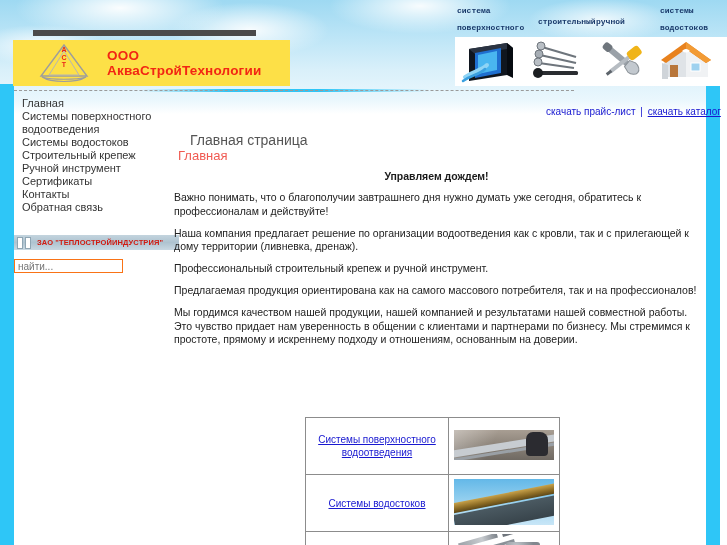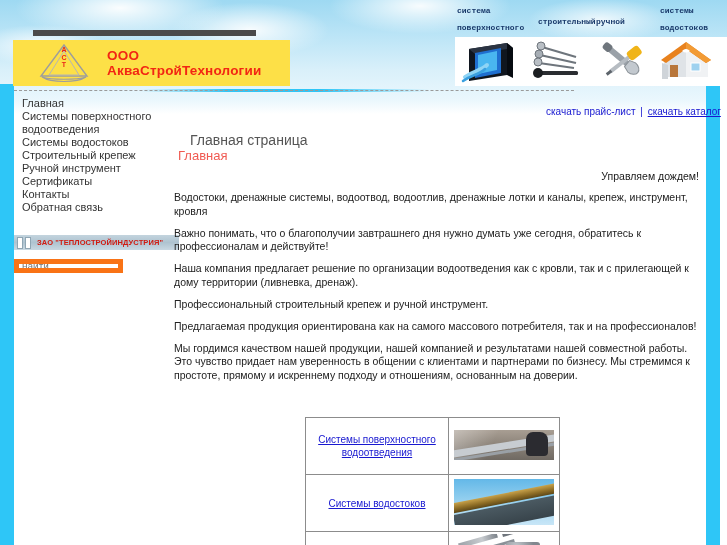--- a/index.html
+++ b/index.html
@@ -204,21 +204,21 @@
     color: #d11a10;
     margin-left: 4px;
     white-space: nowrap;
     letter-spacing: 0.1px;
   }
 
   .search-box {
     position: absolute;
     left: 14px; top: 259px;
     width: 109px; height: 14px;
-    border: 5px solid #f97316;
+    border: 1px solid #f97316;
     background: #ffffff;
     font-family: "Liberation Sans", sans-serif;
     font-size: 10px;
     color: #333;
     padding: 0 3px;
     box-sizing: border-box;
     outline: none;
   }
 
   
@@ -236,22 +236,22 @@
     font-weight: normal;
     margin: 0;
   }
 
   .content {
     position: absolute;
     left: 174px; top: 170px;
     width: 525px;
   }
   .tagline {
-    text-align: right;
-    font-weight: normal;
+    text-align: center;
+    font-weight: bold;
     font-size: 10.5px;
     color: #1a1a1a;
     margin: 0 0 9px 0;
   }
   .content p.para {
     margin: 0 0 8.5px 0;
     font-size: 10.5px;
     line-height: 13.5px;
     color: #222222;
     text-align: left;
@@ -493,21 +493,20 @@
   <span class="banner-text">ЗАО "ТЕПЛОСТРОЙИНДУСТРИЯ"</span>
 </div>
 
 <input class="search-box" type="text" placeholder="найти..." style="">
 
 <div class="breadcrumb">Главная страница</div>
 <h1 class="page-title">Главная</h1>
 
 <div class="content">
   <p class="tagline">Управляем дождем!</p>
-  <p class="para">Водостоки, дренажные системы, водоотвод, водоотлив, дренажные лотки и каналы, крепеж, инструмент, кровля</p>
   <p class="para">Важно понимать, что о благополучии завтрашнего дня нужно думать уже сегодня, обратитесь к профессионалам и действуйте!</p>
   <p class="para">Наша компания предлагает решение по организации водоотведения как с кровли, так и с прилегающей к дому территории (ливневка, дренаж).</p>
   <p class="para">Профессиональный строительный крепеж и ручной инструмент.</p>
   <p class="para">Предлагаемая продукция ориентирована как на самого массового потребителя, так и на профессионалов!</p>
   <p class="para">Мы гордимся качеством нашей продукции, нашей компанией и результатами нашей совместной работы. Это чувство придает нам  уверенность в общении с клиентами и партнерами по бизнесу. Мы стремимся к простоте, прямому и искреннему подходу и отношениям, основанным на доверии.</p>
 </div>
 
 <table class="product-table">
   <tbody>
     <tr>

